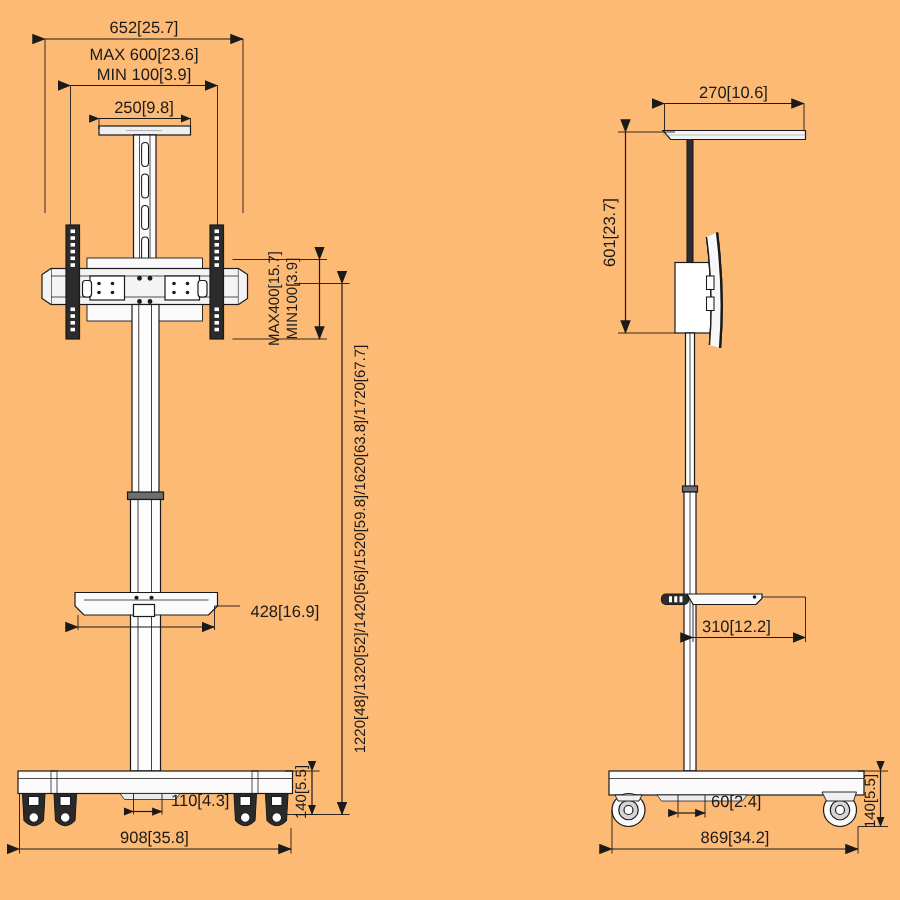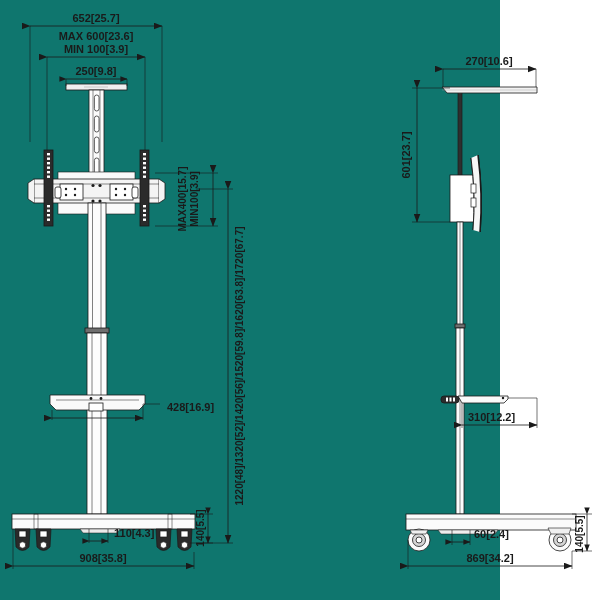--- a/index.html
+++ b/index.html
@@ -1,18 +1,18 @@
 <!DOCTYPE html>
 <html><head>
 <meta charset="utf-8">
 <style>
   html,body{margin:0;padding:0;background:#fff;}
   body{width:600px;height:600px;overflow:hidden;
        font-family:"Liberation Sans","DejaVu Sans",sans-serif;color:#000;}
-  #stage{position:relative;width:500px;height:600px;background:#0f766e;font-weight:bold;}
+  #stage{position:relative;width:600px;height:600px;background:#fdba74;}
   svg{display:block;}
   .lbl{font-size:11px;fill:#1a1a1a;font-family:"Liberation Sans","DejaVu Sans",sans-serif;}
   .lbl-sm{font-size:10px;fill:#1a1a1a;font-family:"Liberation Sans","DejaVu Sans",sans-serif;}
 </style>
 </head>
 <body>
 
 <div id="stage">
 <svg width="600" height="600" viewBox="0 0 600 600" shape-rendering="geometricPrecision">
 

